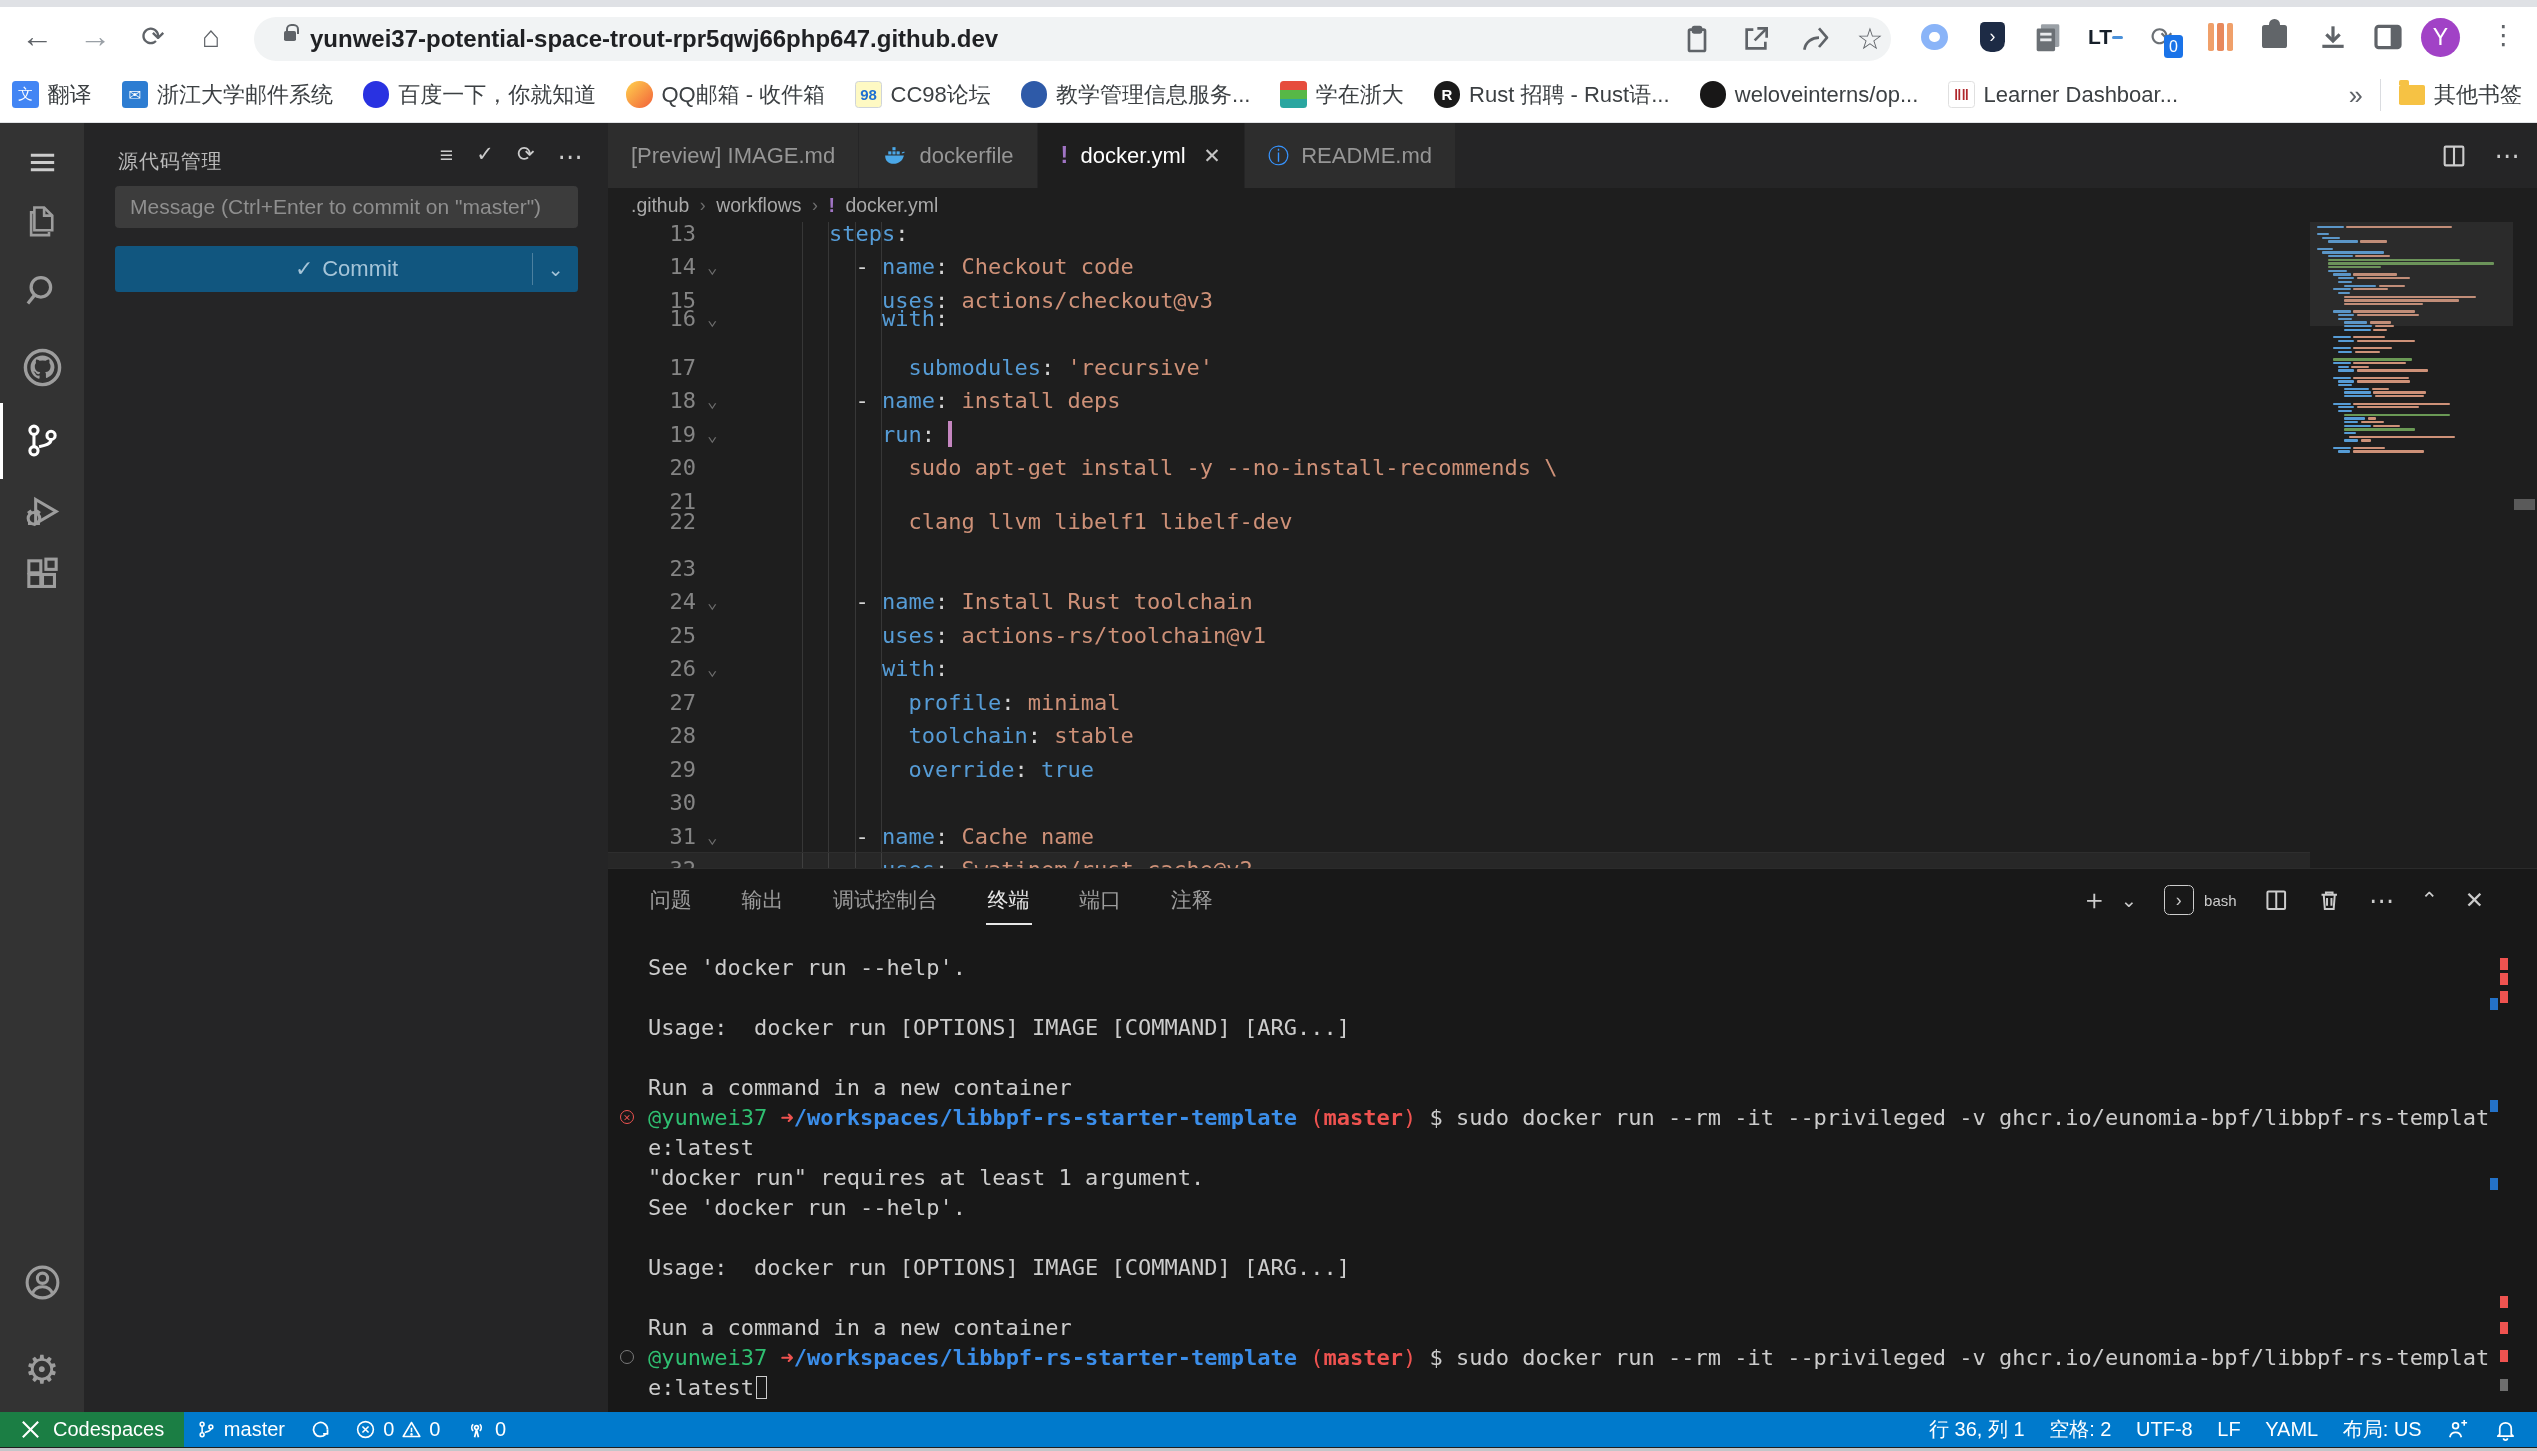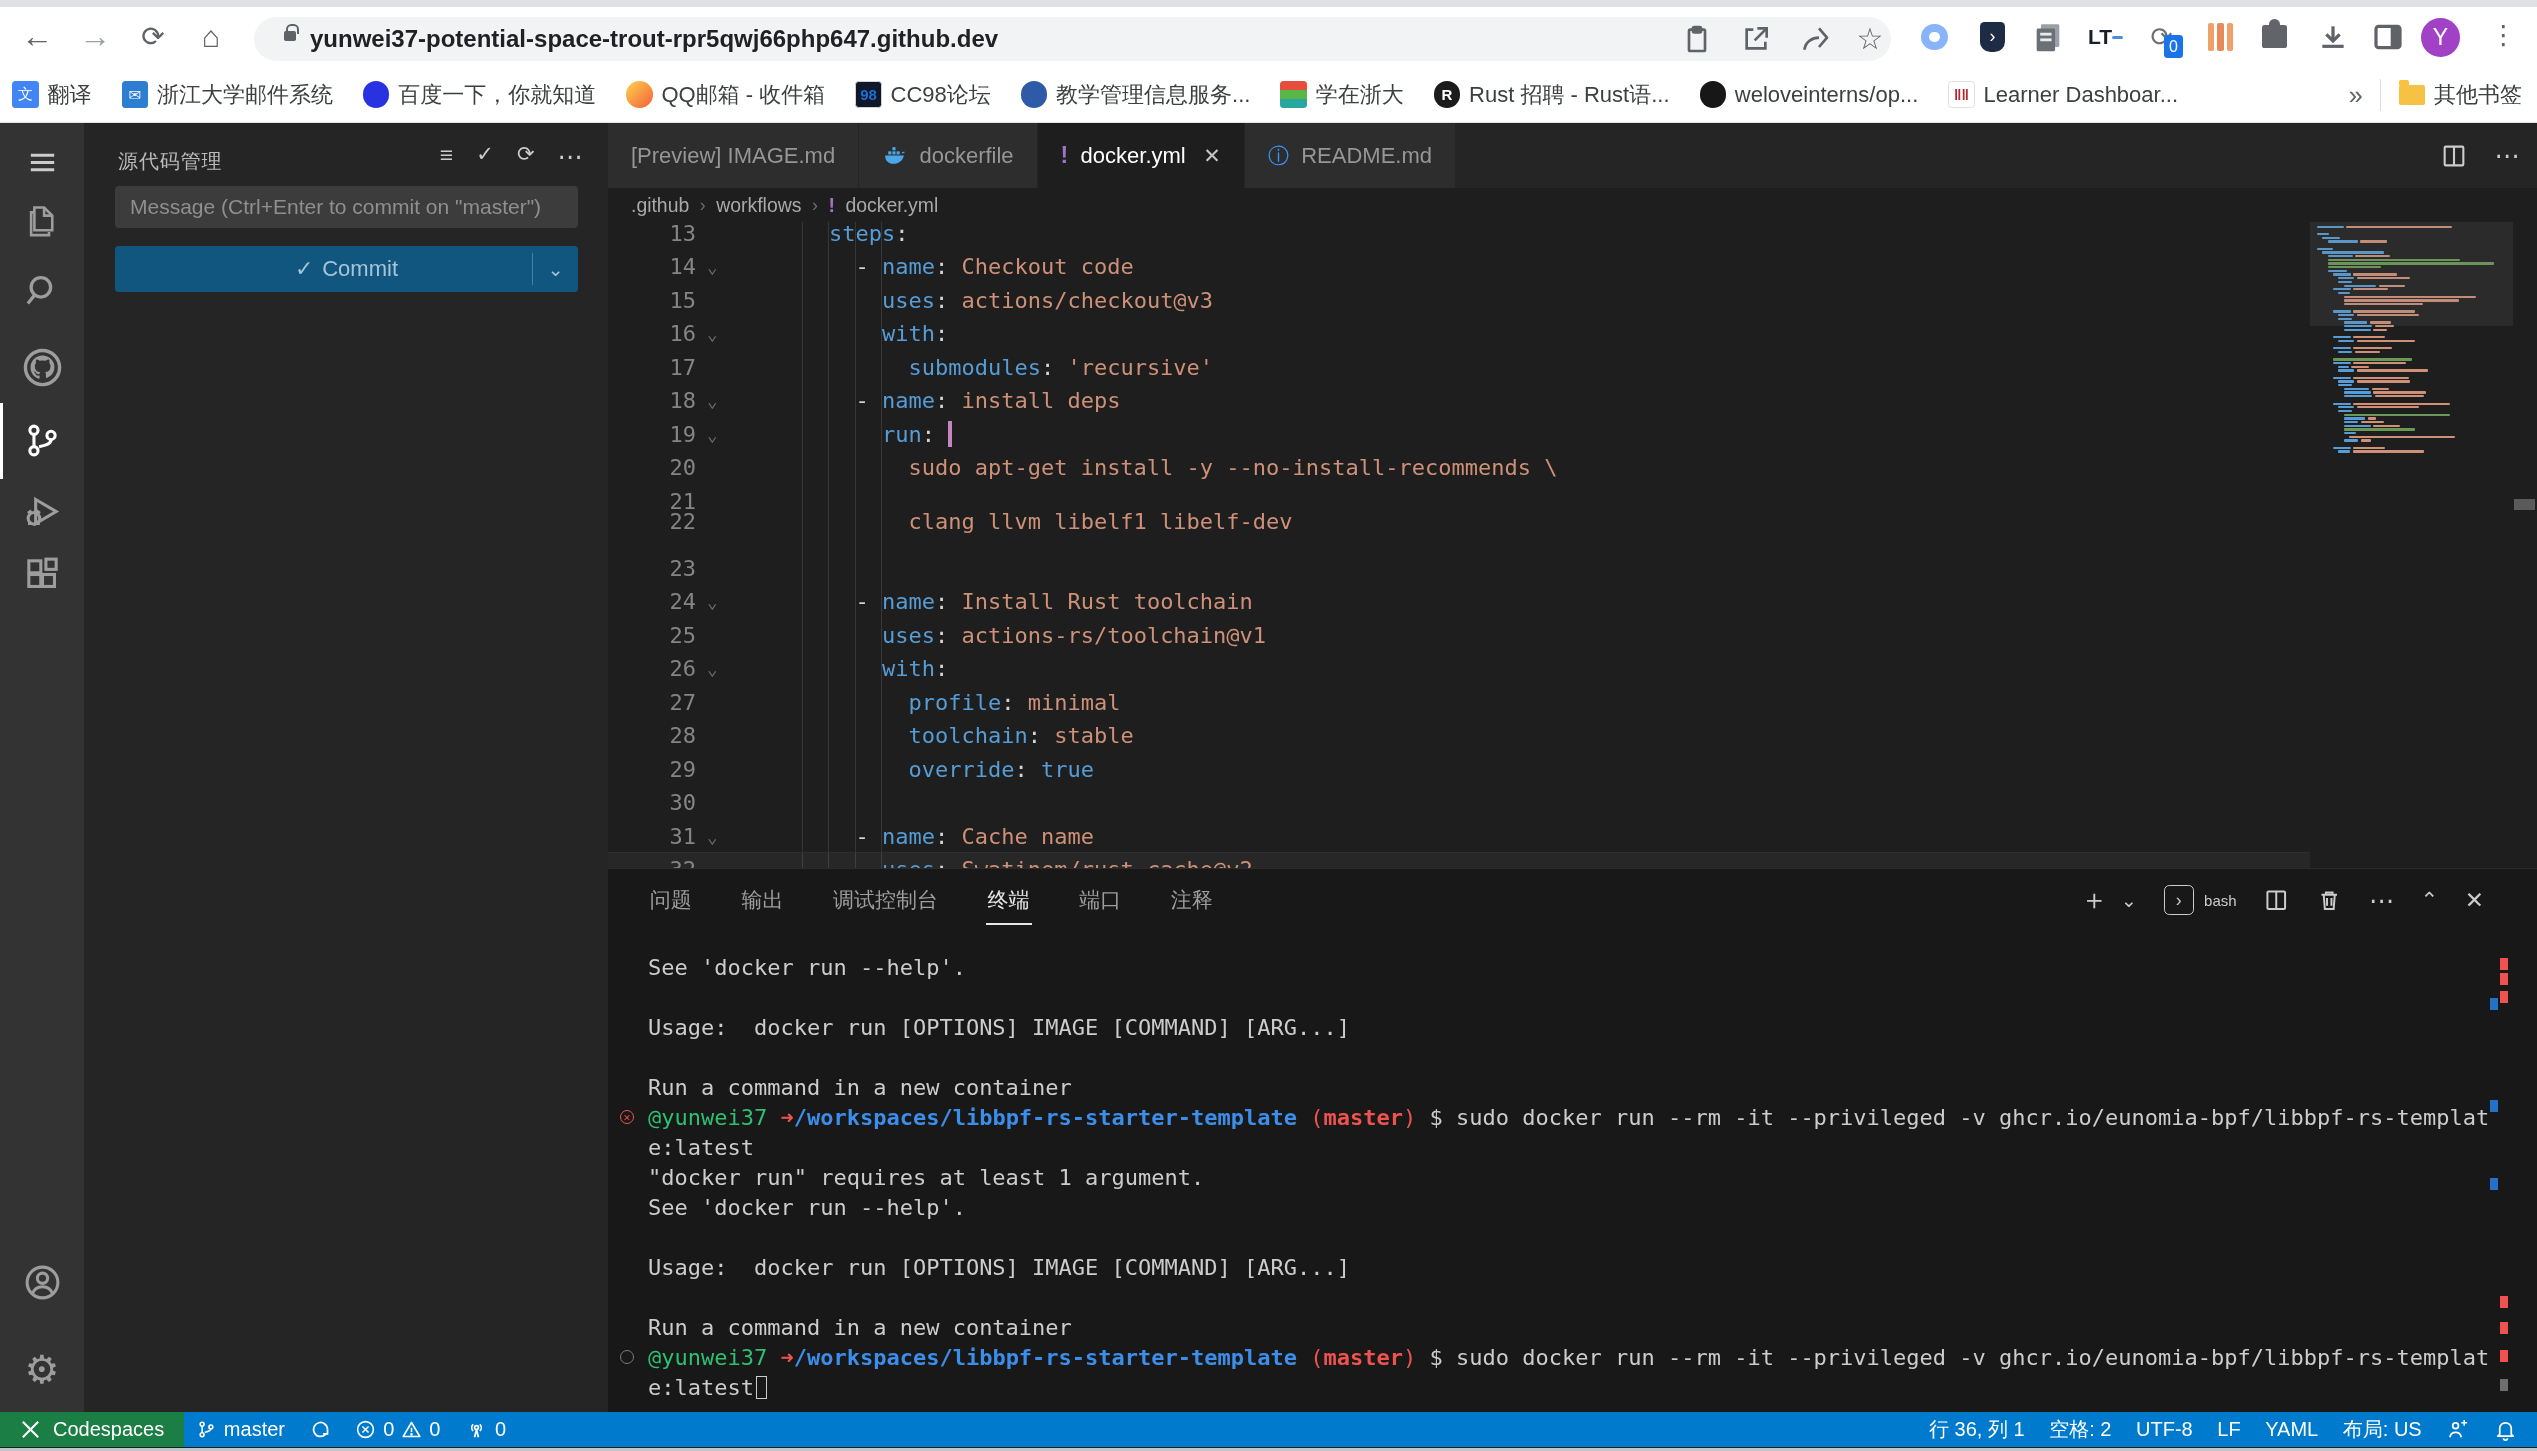--- a/index.html
+++ b/index.html
@@ -212,21 +212,21 @@
         </div>
         <div class="bm">
           <div class="bm-ico" style="background:#2932e1;border-radius:50%;"></div>
           <div class="bm-label">百度一下，你就知道</div>
         </div>
         <div class="bm">
           <div class="bm-ico" style="background:linear-gradient(135deg,#ffd34e,#f2603a);border-radius:50%;"></div>
           <div class="bm-label">QQ邮箱 - 收件箱</div>
         </div>
         <div class="bm">
-          <div class="bm-ico" style="background:#0f172a;color:#1d6fd2;border:0.9px solid #cfd4da;font-weight:bold;">98</div>
+          <div class="bm-ico" style="background:#fef9c3;color:#1d6fd2;border:0.9px solid #cfd4da;font-weight:bold;">98</div>
           <div class="bm-label">CC98论坛</div>
         </div>
         <div class="bm">
           <div class="bm-ico" style="background:#2e5aa8;border-radius:50%;"></div>
           <div class="bm-label">教学管理信息服务...</div>
         </div>
         <div class="bm">
           <div class="bm-ico" style="background:linear-gradient(180deg,#e64d3d 33%,#57b847 33% 66%,#2aa6a0 66%);"></div>
           <div class="bm-label">学在浙大</div>
         </div>
@@ -373,21 +373,21 @@
 
       <div class="code-area">
         <div class="indent-guide" style="left:194px;"></div>
         <div class="indent-guide" style="left:220px;"></div>
         <div class="indent-guide" style="left:247px;"></div>
         <div class="indent-guide" style="left:273px;"></div>
         <div id="code-lines">
             <div class="code-row" style="top: -5.3px;"><span class="lnum">13</span><span class="ctext"><span class="sg-p">    </span><span class="sg-k">steps</span><span class="sg-p">:</span></span></div>
             <div class="code-row" style="top: 28px;"><span class="lnum">14</span><span class="fold">⌄</span><span class="ctext"><span class="sg-p">      - </span><span class="sg-k">name</span><span class="sg-p">:</span><span class="sg-v"> Checkout code</span></span></div>
             <div class="code-row" style="top: 62px;"><span class="lnum">15</span><span class="ctext"><span class="sg-p">        </span><span class="sg-k">uses</span><span class="sg-p">:</span><span class="sg-v"> actions/checkout@v3</span></span></div>
-            <div class="code-row" style="top: 95px;"><span class="lnum">16</span><span class="fold">⌄</span><span class="ctext"><span class="sg-p">        </span><span class="sg-k">with</span><span class="sg-p">:</span></span></div>
+            <div class="code-row" style="top: 80px;"><span class="lnum">16</span><span class="fold">⌄</span><span class="ctext"><span class="sg-p">        </span><span class="sg-k">with</span><span class="sg-p">:</span></span></div>
             <div class="code-row" style="top: 129px;"><span class="lnum">17</span><span class="ctext"><span class="sg-p">          </span><span class="sg-k">submodules</span><span class="sg-p">:</span><span class="sg-p"> </span><span class="sg-v">'recursive'</span></span></div>
             <div class="code-row" style="top: 162px;"><span class="lnum">18</span><span class="fold">⌄</span><span class="ctext"><span class="sg-p">      - </span><span class="sg-k">name</span><span class="sg-p">:</span><span class="sg-v"> install deps</span></span></div>
             <div class="code-row" style="top: 196px;"><span class="lnum">19</span><span class="fold">⌄</span><span class="ctext"><span class="sg-p">        </span><span class="sg-k">run</span><span class="sg-p">:</span><span class="sg-p"> </span><span class="cursor-bar"></span></span></div>
             <div class="code-row" style="top: 229px;"><span class="lnum">20</span><span class="ctext"><span class="sg-v">          sudo apt-get install -y --no-install-recommends \</span></span></div>
             <div class="code-row" style="top: 263px;"><span class="lnum">21</span></div>
             <div class="code-row" style="top: 283px; text-decoration: underline;"><span class="lnum">22</span><span class="ctext"><span class="sg-v">          clang llvm libelf1 libelf-dev</span></span></div>
             <div class="code-row" style="top: 330px;"><span class="lnum">23</span><span class="ctext"></span></div>
             <div class="code-row" style="top: 363px;"><span class="lnum">24</span><span class="fold">⌄</span><span class="ctext"><span class="sg-p">      - </span><span class="sg-k">name</span><span class="sg-p">:</span><span class="sg-v"> Install Rust toolchain</span></span></div>
             <div class="code-row" style="top: 397px;"><span class="lnum">25</span><span class="ctext"><span class="sg-p">        </span><span class="sg-k">uses</span><span class="sg-p">:</span><span class="sg-v"> actions-rs/toolchain@v1</span></span></div>
             <div class="code-row" style="top: 430px;"><span class="lnum">26</span><span class="fold">⌄</span><span class="ctext"><span class="sg-p">        </span><span class="sg-k">with</span><span class="sg-p">:</span></span></div>

